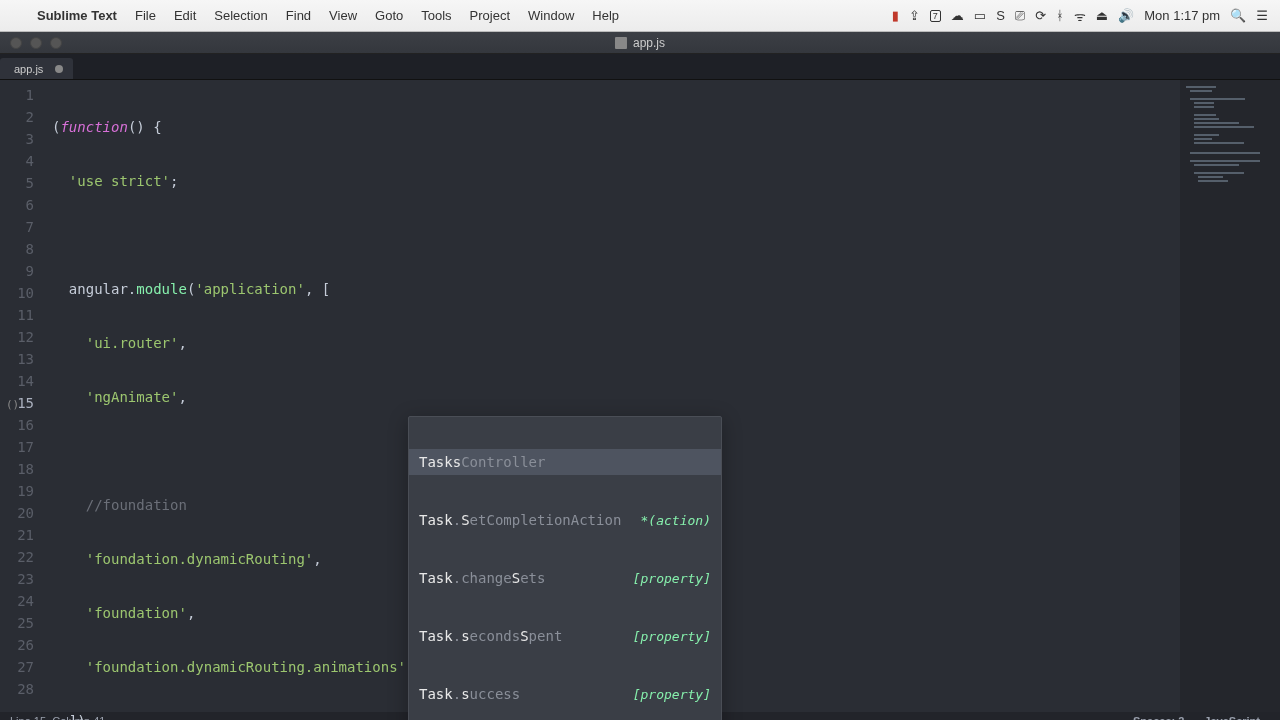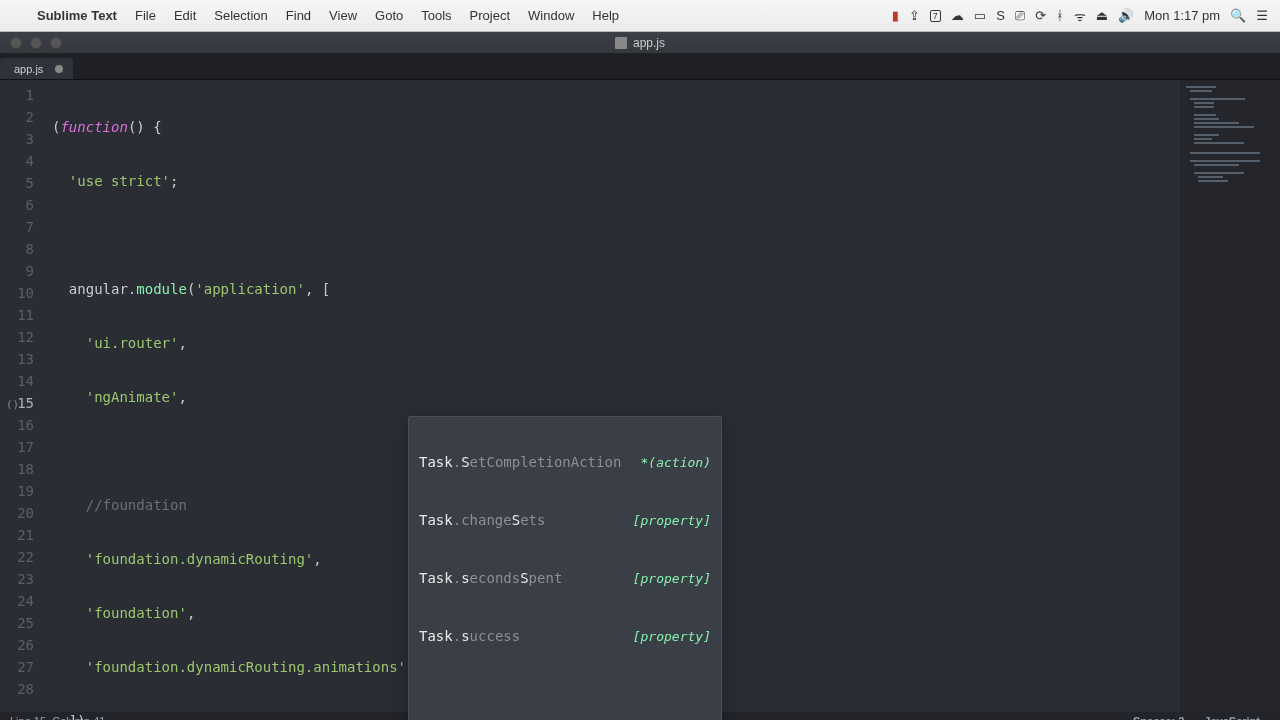--- a/index.html
+++ b/index.html
@@ -173,20 +173,24 @@
     
     
     
     
     
     
     
 
     
     <div class="autocomplete">
+      <div class="ac-item selected">
+        <span class="name"><span class="hl">Tasks</span><span>Controller</span></span>
+        <span class="hint"></span>
+      </div>
       <div class="ac-item">
         <span class="name"><span class="hl">Task</span><span>.</span><span class="hl">S</span><span>etCompletionAction</span></span>
         <span class="hint">*(action)</span>
       </div>
       <div class="ac-item">
         <span class="name"><span class="hl">Task</span><span>.change</span><span class="hl">S</span><span>ets</span></span>
         <span class="hint">[property]</span>
       </div>
       <div class="ac-item">
         <span class="name"><span class="hl">Task</span><span>.</span><span class="hl">s</span><span>econds</span><span class="hl">S</span><span>pent</span></span>

